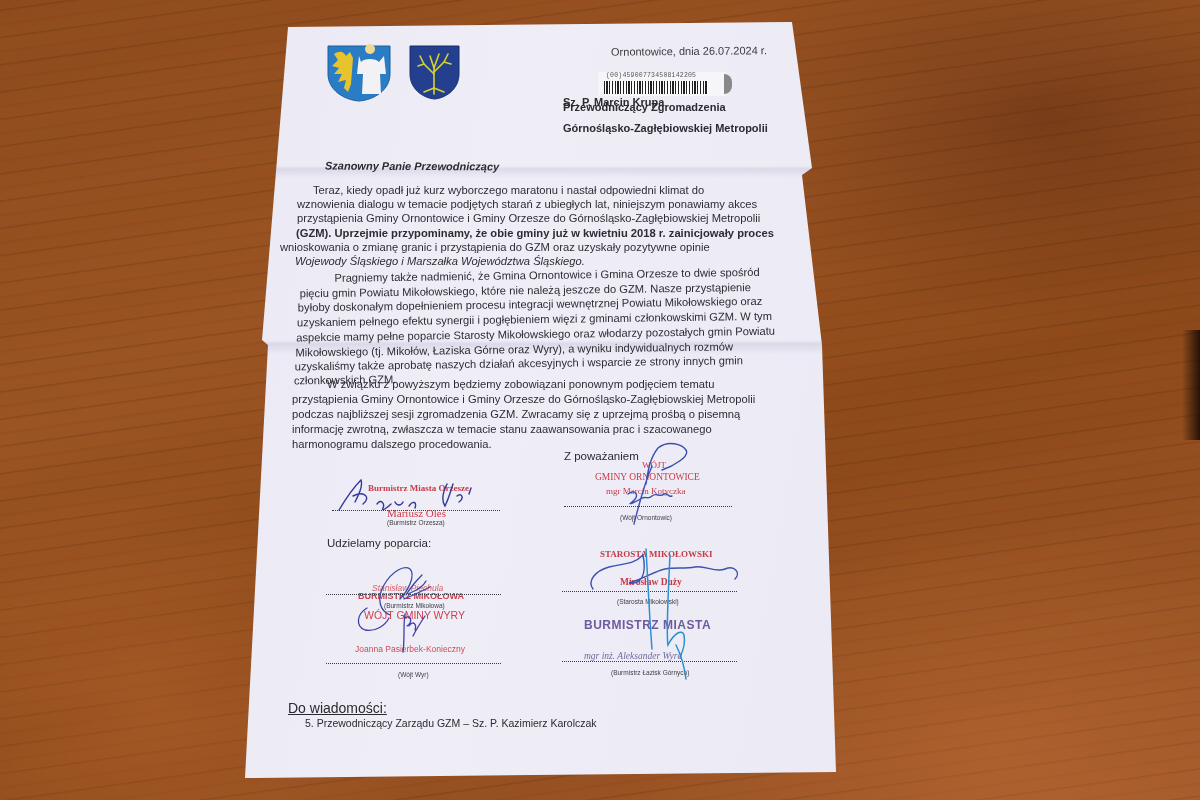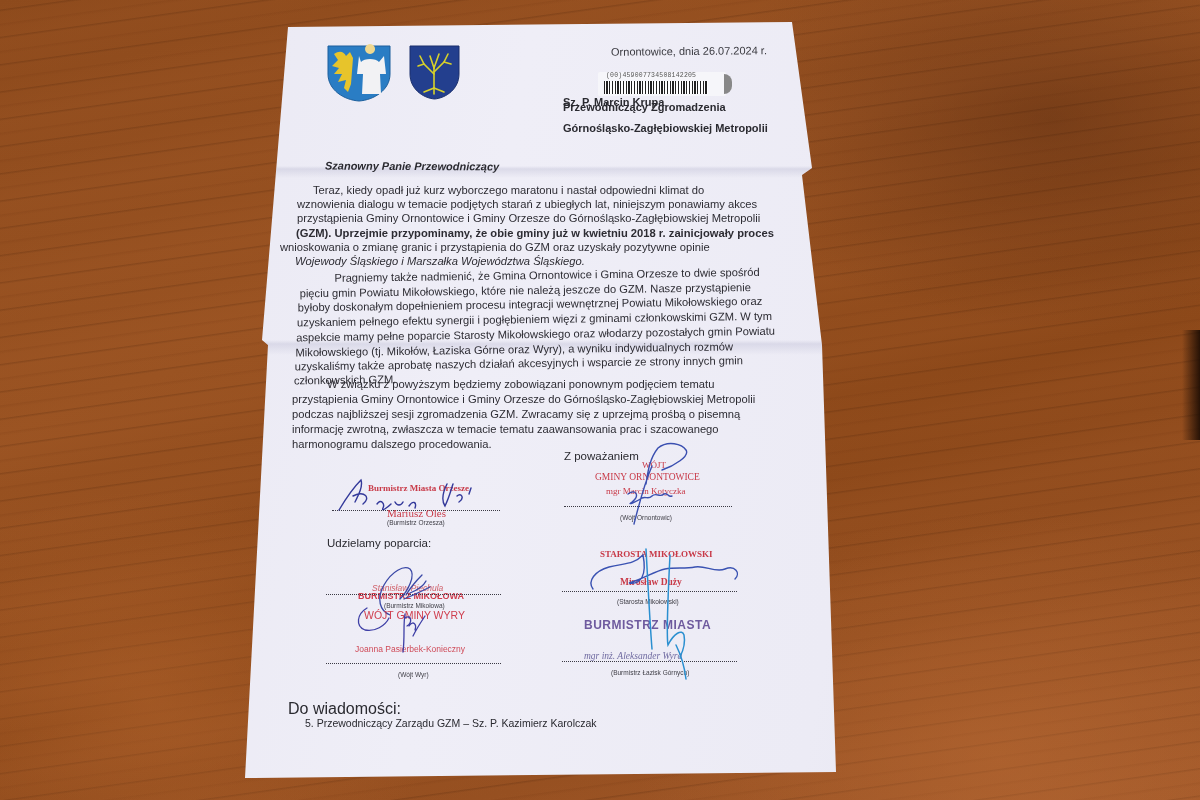--- a/index.html
+++ b/index.html
@@ -47,21 +47,21 @@
   .recipient { left:563px; font-size:11px; font-weight:bold; color:#2a2a30; }
   .salutation { left:300px; top:160px; font-size:11px; font-style:italic; font-weight:bold; color:#2a2a30; transform:rotate(0.3deg);margin-left:25px; }
   .para-line { font-size:11.2px; color:#2d2c33; }
   .closing { left:564px; top:450px; font-size:11.5px; color:#2a2a30; }
   .support-label { left:327px; top:537px; font-size:11.5px; color:#2a2a30; }
   .stamp-red { color:#c83a48; font-family:"Liberation Serif", serif; font-weight:bold; }
   .stamp-red-sans { color:#cf3d4d; font-family:"Liberation Sans", sans-serif; font-weight:bold; }
   .stamp-purple { color:#6e5a9e; font-family:"Liberation Sans", sans-serif; font-weight:bold; }
   .dots { position:absolute; border-top:1.5px dotted #3b3a44; height:0; }
   .caption { font-size:6.5px; color:#3f3e46; }
-  .cc-title { left:288px; top:700px; font-size:16px; color:#2a2a30; }
+  .cc-title { left:288px; top:700px; font-size:14px; color:#2a2a30; text-decoration:underline; }
   .cc-item { left:305px; top:717px; font-size:10.5px; color:#2a2a30; }
   svg.sig { position:absolute; overflow:visible; }
 </style>
 </head>
 <body>
 
 <div class="wood"></div>
 <div class="shadow-right"></div>
 
 <div class="paper"></div>
@@ -123,21 +123,21 @@
     <div class="abs para-line" style="left:296px;top:328px;">aspekcie mamy pełne poparcie Starosty Mikołowskiego oraz włodarzy pozostałych gmin Powiatu</div>
     <div class="abs para-line" style="left:295px;top:343px;">Mikołowskiego (tj. Mikołów, Łaziska Górne oraz Wyry), a wyniku indywidualnych rozmów</div>
     <div class="abs para-line" style="left:294px;top:357px;">uzyskaliśmy także aprobatę naszych działań akcesyjnych i wsparcie ze strony innych gmin</div>
     <div class="abs para-line" style="left:293px;top:371px;">członkowskich GZM.</div>
   </div>
 
   <div>
     <div class="abs para-line" style="left:327px;top:378px;">W związku z powyższym będziemy zobowiązani ponownym podjęciem tematu</div>
     <div class="abs para-line" style="left:292px;top:393px;">przystąpienia Gminy Ornontowice i Gminy Orzesze do Górnośląsko-Zagłębiowskiej Metropolii</div>
     <div class="abs para-line" style="left:292px;top:408px;">podczas najbliższej sesji zgromadzenia GZM. Zwracamy się z uprzejmą prośbą o pisemną</div>
-    <div class="abs para-line" style="left:292px;top:423px;">informację zwrotną, zwłaszcza w temacie tematu zaawansowania prac i szacowanego</div>
+    <div class="abs para-line" style="left:292px;top:423px;">informację zwrotną, zwłaszcza w temacie stanu zaawansowania prac i szacowanego</div>
     <div class="abs para-line" style="left:292px;top:438px;">harmonogramu dalszego procedowania.</div>
   </div>
 
   <div class="abs closing">Z poważaniem</div>
 
   <div>
     <div class="abs stamp-red" style="left:368px;top:483px;font-size:9px;">Burmistrz Miasta Orzesze</div>
     <div class="dots" style="left:332px;top:510px;width:168px;"></div>
     <div class="abs stamp-red" style="left:387px;top:507px;font-size:11px;font-weight:normal;">Mariusz Oleś</div>
     <div class="abs caption" style="left:387px;top:519px;">(Burmistrz Orzesza)</div>

